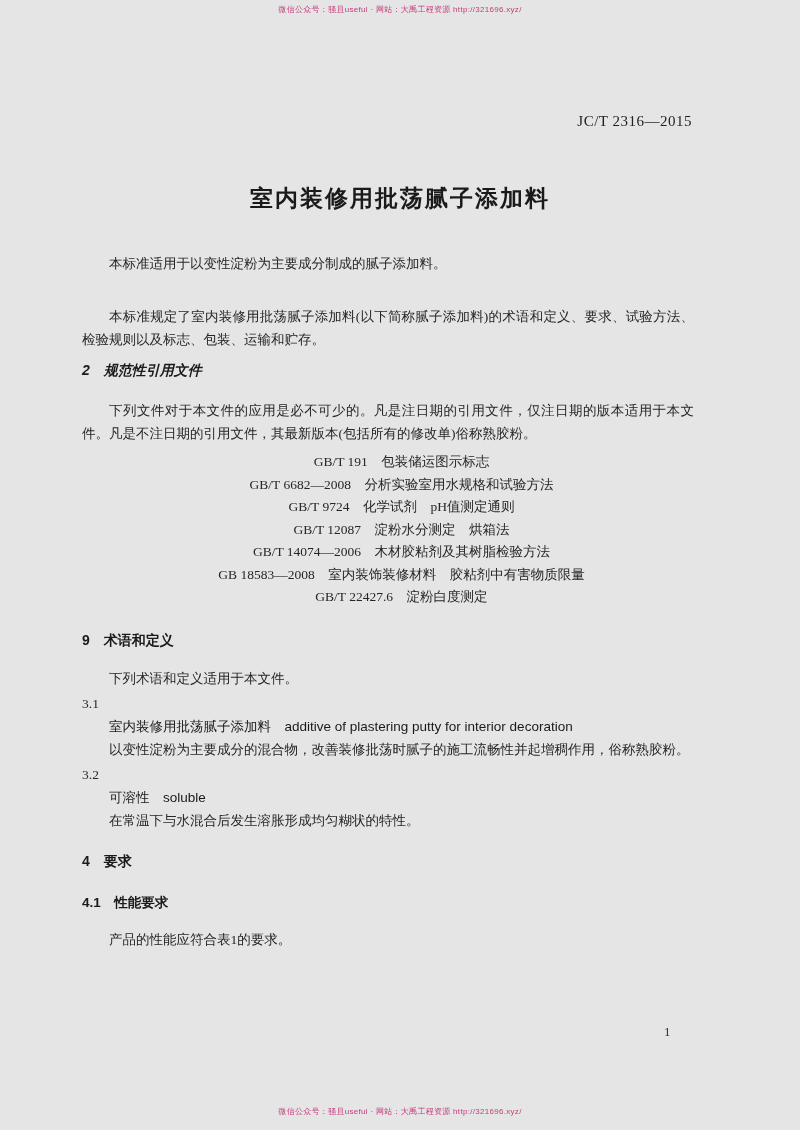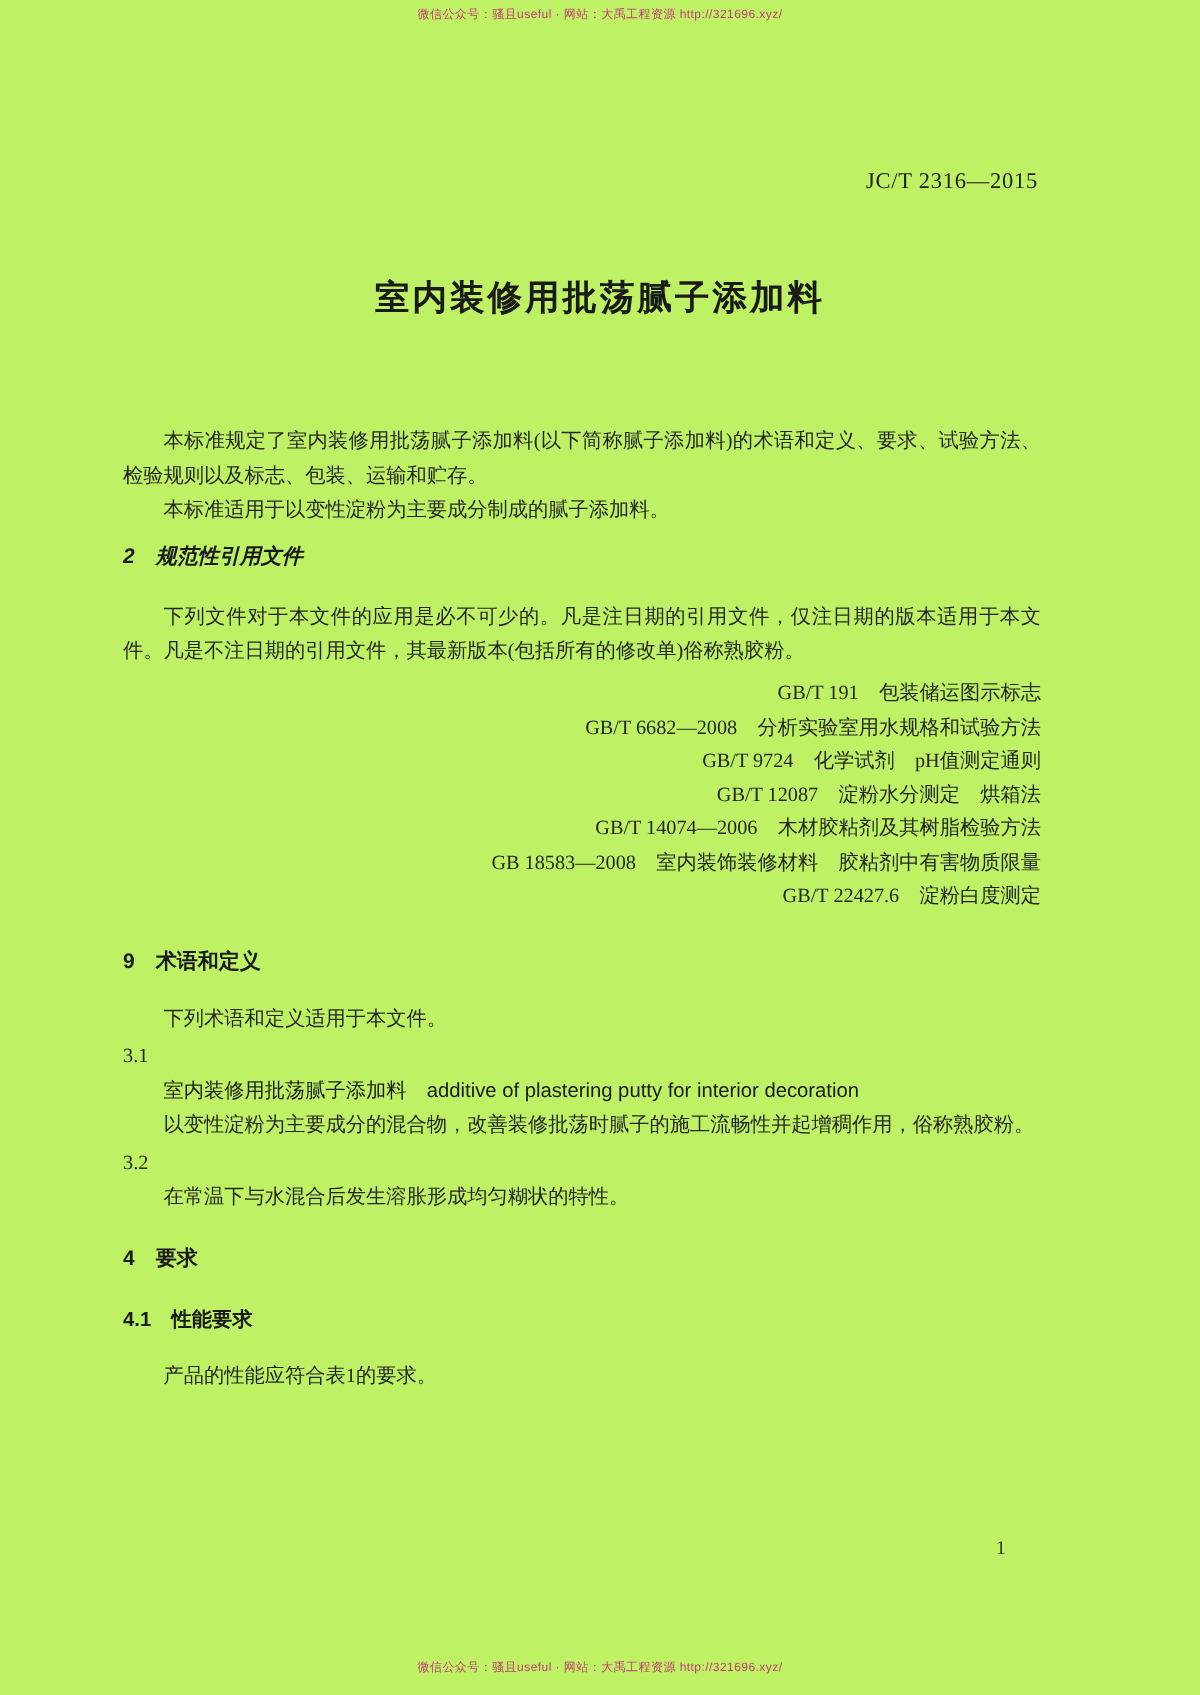--- a/index.html
+++ b/index.html
@@ -1,20 +1,20 @@
 <!DOCTYPE html>
 <html><head>
 <meta charset="utf-8">
 <style>
   html, body { margin: 0; padding: 0; background: #ffffff; }
   .page {
     position: relative;
     width: 800px;
     height: 1130px;
-    background: #bef264;
+    background: #e5e5e5;
     overflow: hidden;
     color: #262626;
     font-family: "Liberation Serif", serif;
   }
   .watermark {
     position: absolute;
     left: 0;
     width: 100%;
     text-align: center;
     font-size: 8px;
@@ -70,21 +70,21 @@
   p { margin: 0; }
   .indent { text-indent: 2em; }
   .p-first { margin-top: 30px; }
   .p-s2 { margin-top: 20px; }
   .p-intro { margin-top: 18px; }
   .p-last { margin-top: 16px; }
   .ref-list { margin: 6px 0 0 0; padding: 0; list-style: none; }
   .ref-list li {
     padding-left: 2em;
     line-height: 22.5px;
-    text-align: right;
+    text-align: center;
   }
   .term-num { margin-top: 2px; text-align: left; }
   .term-name {
     font-family: "Liberation Sans", sans-serif;
     font-weight: normal;
     text-indent: 2em;
     text-align: left;
     color: #1a1a1a;
   }
   .term-def { text-indent: 2em; }
@@ -102,22 +102,22 @@
 <div class="page">
 
   <div class="watermark top">微信公众号：骚且useful · 网站：大禹工程资源 http://321696.xyz/</div>
 
   <div class="doc-number">JC/T 2316—2015</div>
 
   <div class="doc-title">室内装修用批荡腻子添加料</div>
 
   <div class="content">
 
+    <p class="indent">本标准适用于以变性淀粉为主要成分制成的腻子添加料。</p>
     <p class="indent p-first">本标准规定了室内装修用批荡腻子添加料(以下简称腻子添加料)的术语和定义、要求、试验方法、检验规则以及标志、包装、运输和贮存。</p>
-    <p class="indent">本标准适用于以变性淀粉为主要成分制成的腻子添加料。</p>
 
     <div class="sec-heading h-s2">2　规范性引用文件</div>
     <p class="indent p-s2">下列文件对于本文件的应用是必不可少的。凡是注日期的引用文件，仅注日期的版本适用于本文件。凡是不注日期的引用文件，其最新版本(包括所有的修改单)俗称熟胶粉。</p>
     <ul class="ref-list">
       <li>GB/T 191　包装储运图示标志</li>
       <li>GB/T 6682—2008　分析实验室用水规格和试验方法</li>
       <li>GB/T 9724　化学试剂　pH值测定通则</li>
       <li>GB/T 12087　淀粉水分测定　烘箱法</li>
       <li>GB/T 14074—2006　木材胶粘剂及其树脂检验方法</li>
       <li>GB 18583—2008　室内装饰装修材料　胶粘剂中有害物质限量</li>
@@ -125,20 +125,21 @@
     </ul>
 
     <div class="sec-heading h-s3">9　术语和定义</div>
     <p class="indent p-intro">下列术语和定义适用于本文件。</p>
 
     <p class="term-num">3.1</p>
     <p class="term-name">室内装修用批荡腻子添加料　additive of plastering putty for interior decoration</p>
     <p class="term-def">以变性淀粉为主要成分的混合物，改善装修批荡时腻子的施工流畅性并起增稠作用，俗称熟胶粉。</p>
 
     <p class="term-num">3.2</p>
+    <p class="term-name">可溶性　soluble</p>
     <p class="term-def">在常温下与水混合后发生溶胀形成均匀糊状的特性。</p>
 
     <div class="sec-heading h-s4">4　要求</div>
     <div class="sec-heading h-s41">4.1　性能要求</div>
     <p class="indent p-last">产品的性能应符合表1的要求。</p>
 
   </div>
 
   <div class="page-number">1</div>
 

